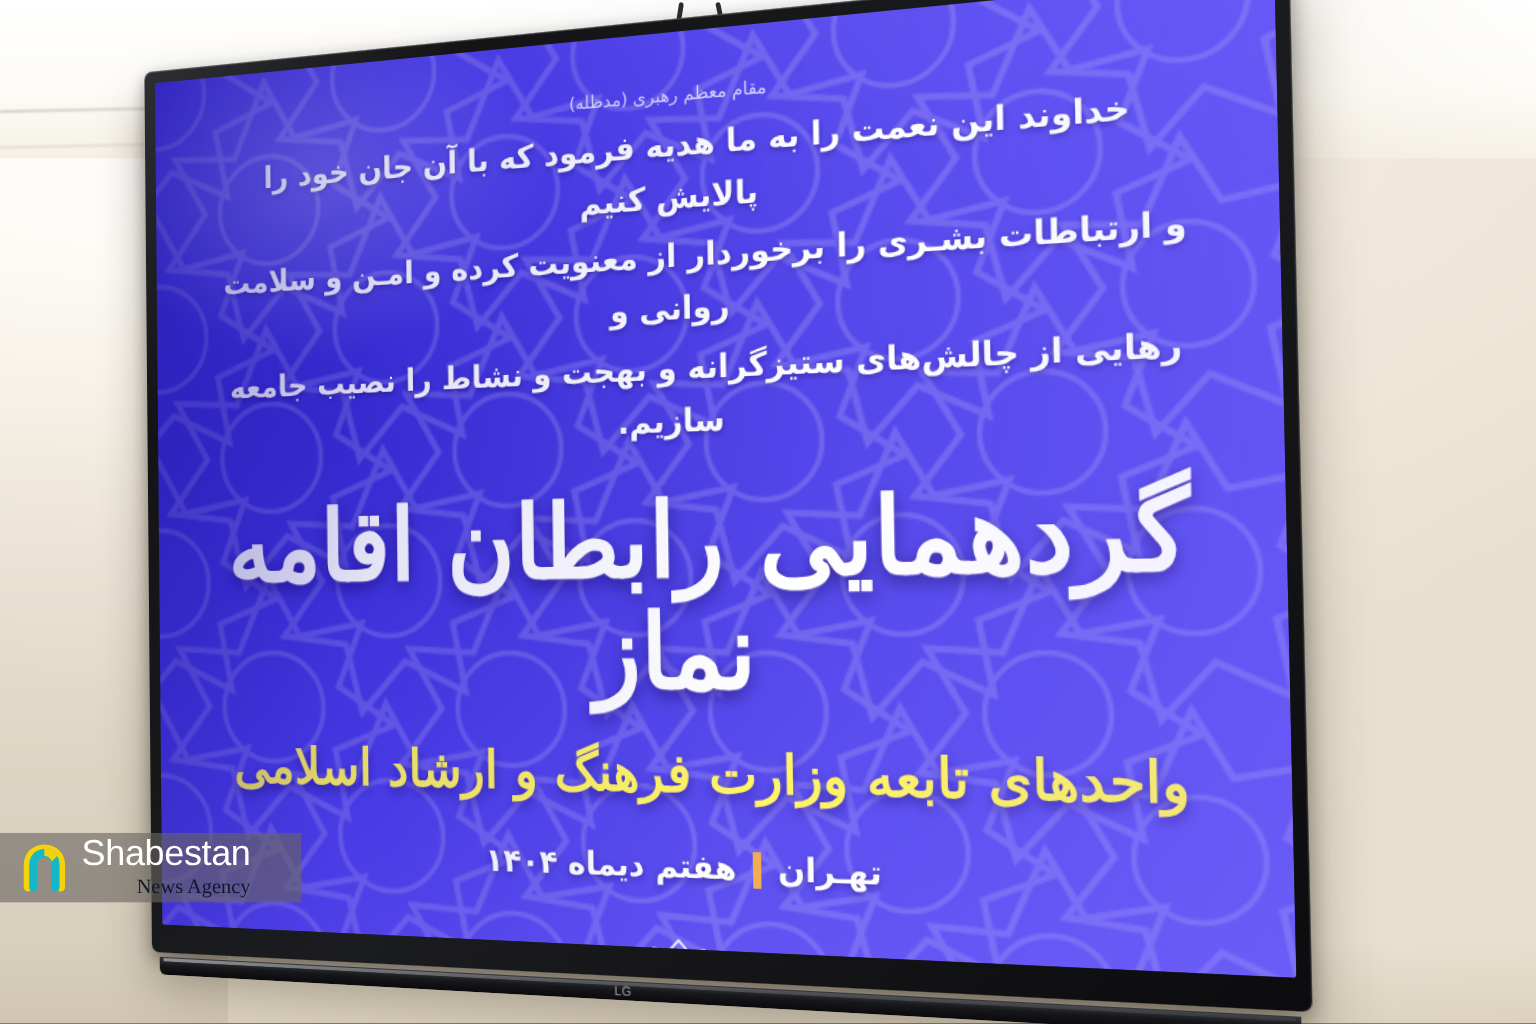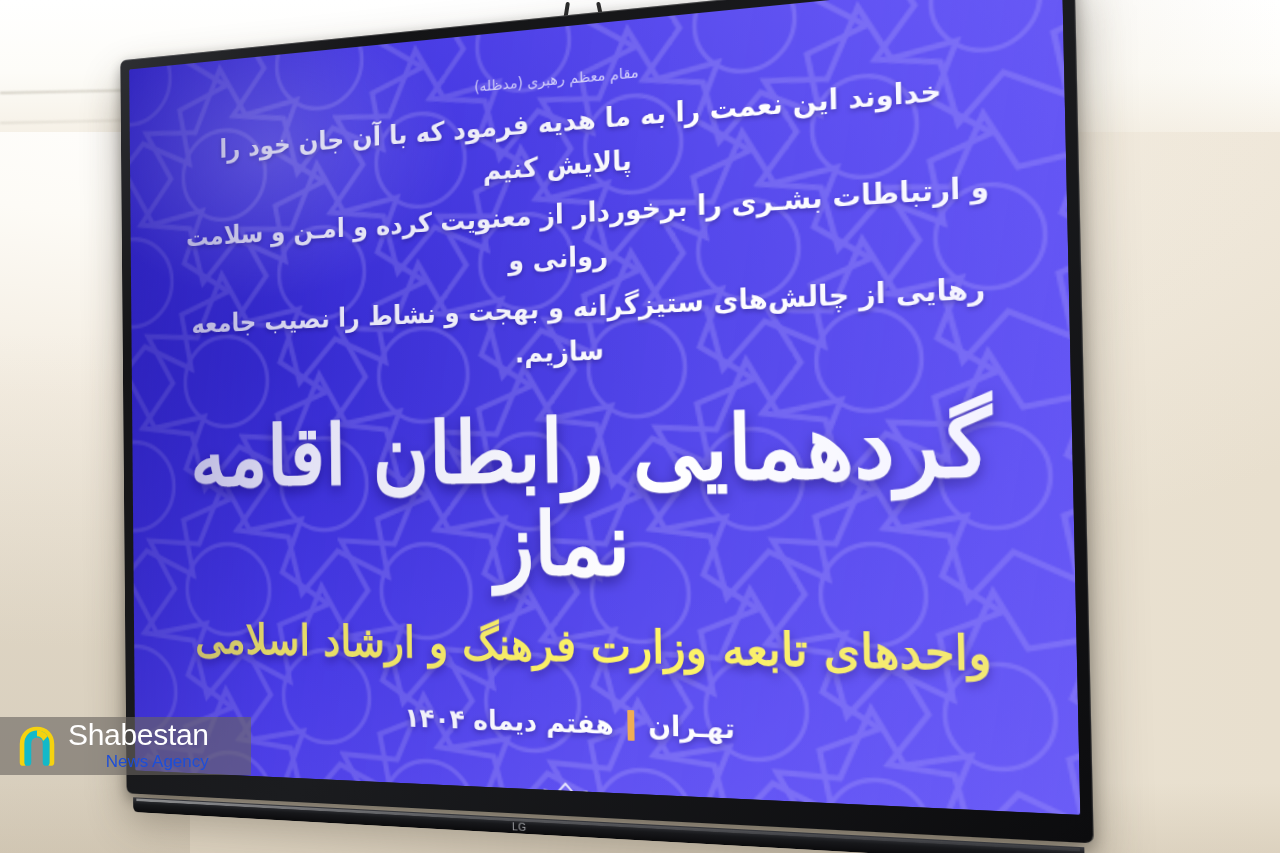--- a/index.html
+++ b/index.html
@@ -160,34 +160,34 @@
     margin-top:16px;width:286px;height:3px;border-radius:2px;
     background:linear-gradient(90deg,rgba(240,169,74,.10),#e2a css 0%);
     background:linear-gradient(90deg,rgba(240,169,74,.15) 0%,#d79a52 22%,#e3ae6a 60%,rgba(226,170,100,.25) 100%);
   }
 
   .emblem{margin-top:26px;display:flex;flex-direction:column;align-items:center;gap:7px;}
   .emblem svg{display:block;opacity:.92;}
 
   
   .watermark{
-    position:absolute;left:0;top:717px;width:251px;height:58px;
+    position:absolute;left:0;top:694px;width:251px;height:58px;
     background:rgba(105,100,96,.62);
     display:flex;align-items:center;gap:8px;padding-left:14px;
     box-sizing:border-box;
   }
   .wm-logo{flex:0 0 auto;}
   .wm-text{display:flex;flex-direction:column;line-height:1;padding-bottom:2px;}
   .wm-main{
     font-size:30px;color:#ffffff;letter-spacing:-.3px;
     font-family:"Liberation Sans",sans-serif;
   }
   .wm-sub{
-    font-size:17px;color:#1d4ed8;align-self:flex-end;margin-top:3px;
-    font-family:Liberation Sans, sans-serif;
+    font-size:17px;color:#0f172a;align-self:flex-end;margin-top:3px;
+    font-family:Liberation Serif, serif;
   }
 </style>
 </head>
 <body>
 
 <div class="photo">
 
   <div class="wall"></div>
   <div class="ceiling"></div>
   <div class="ceiling-seam"></div>

